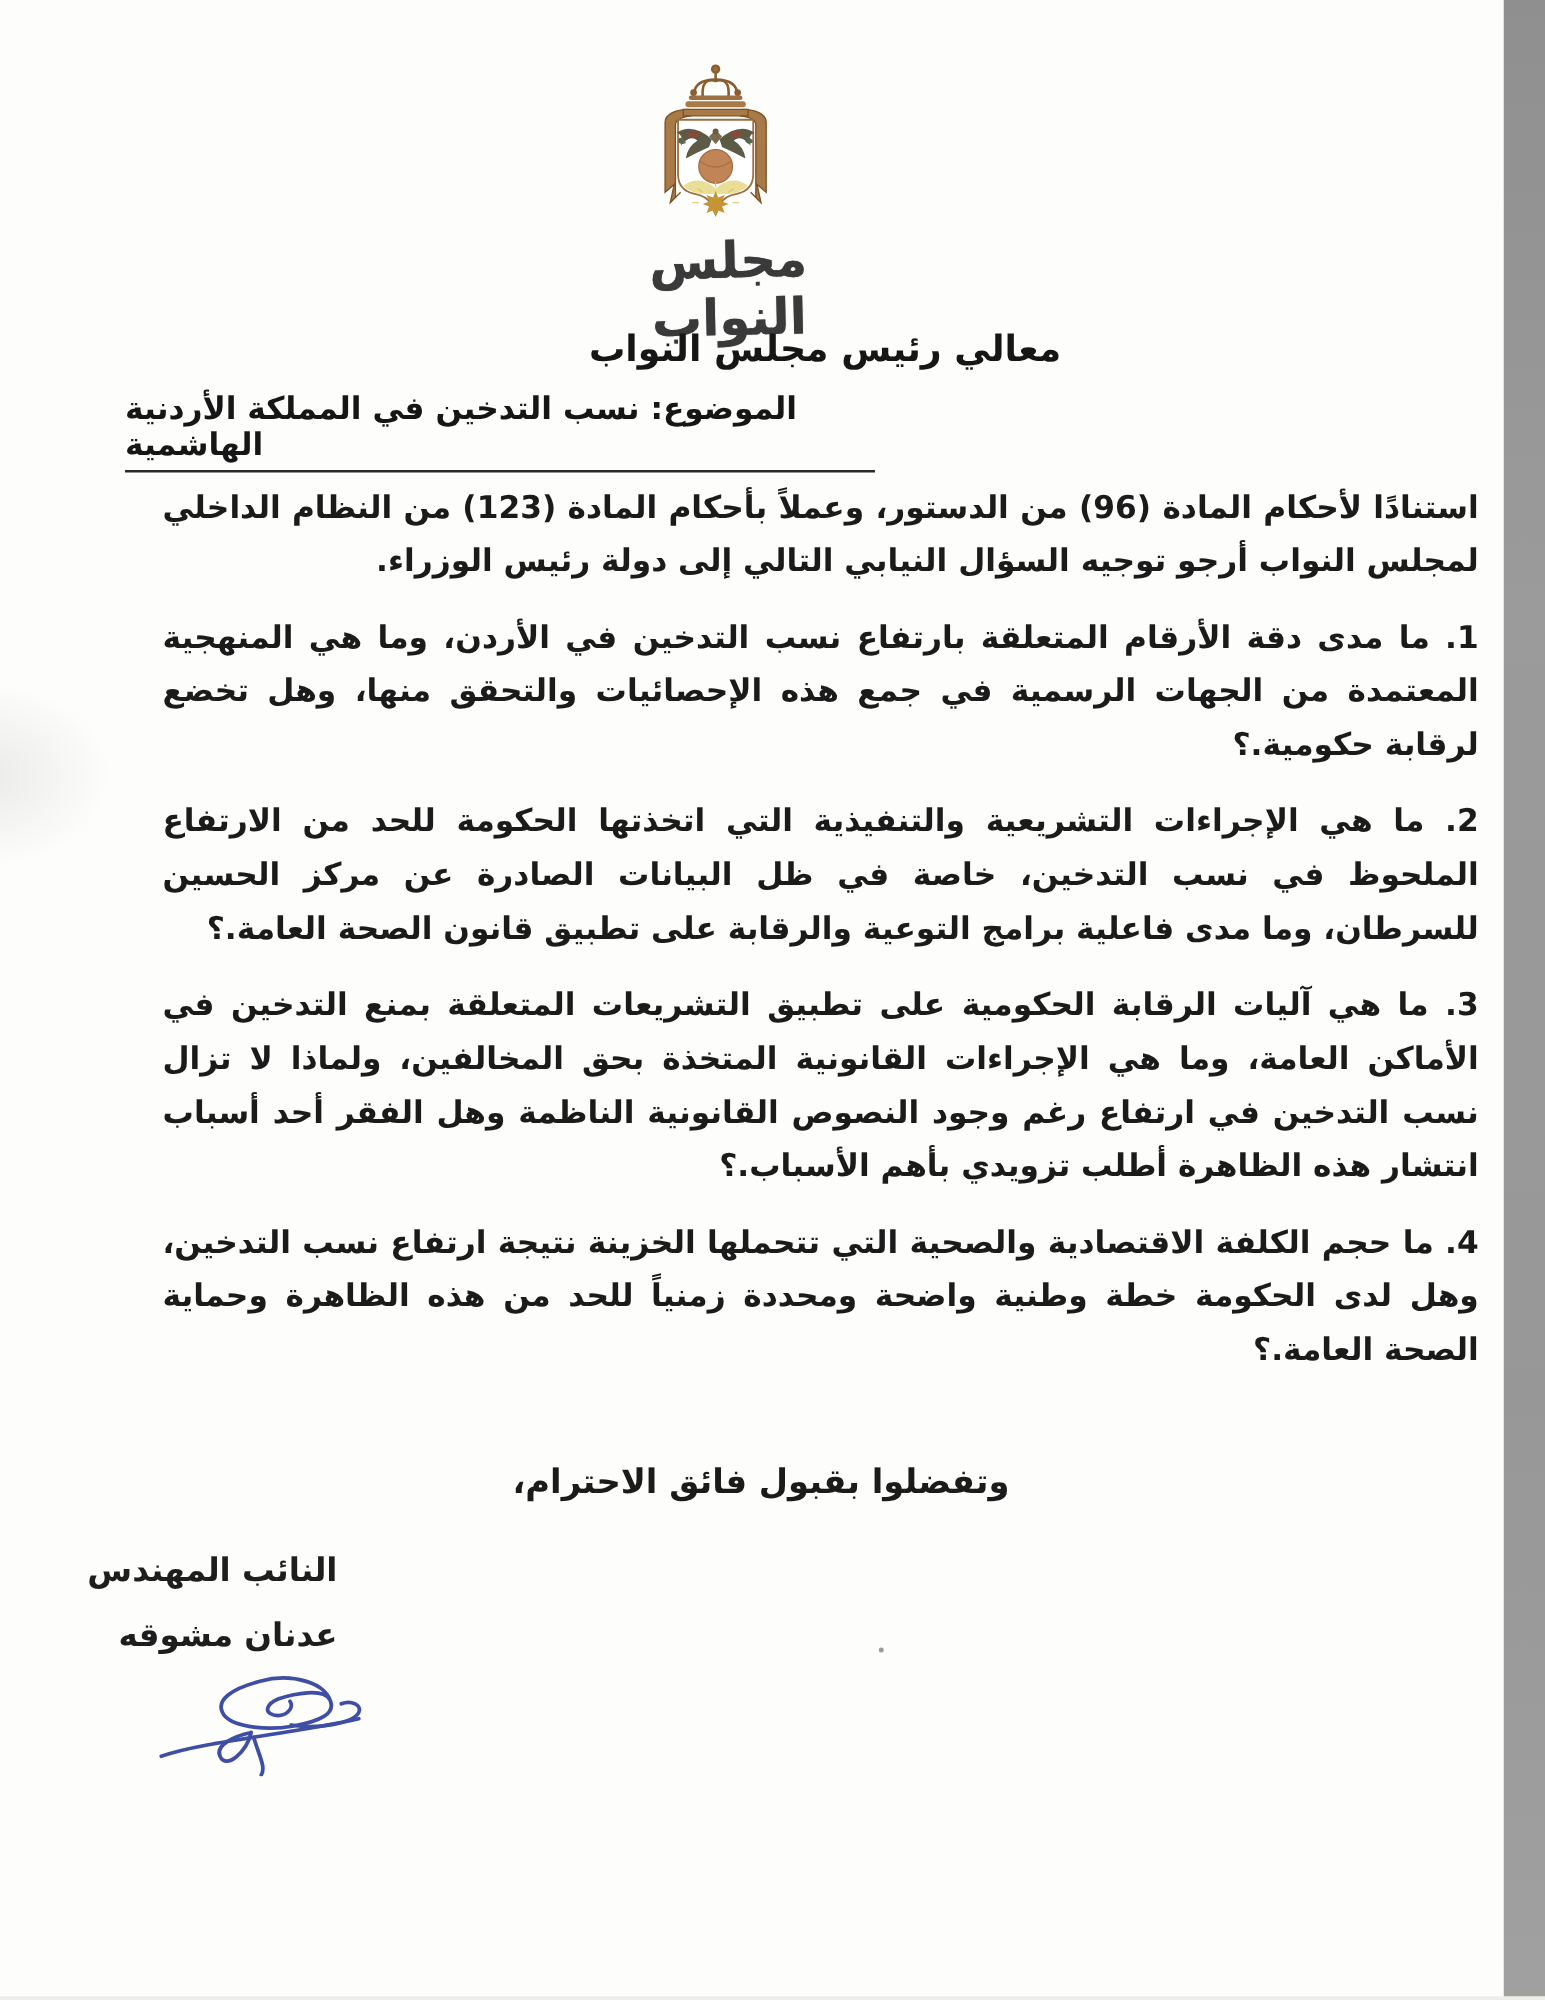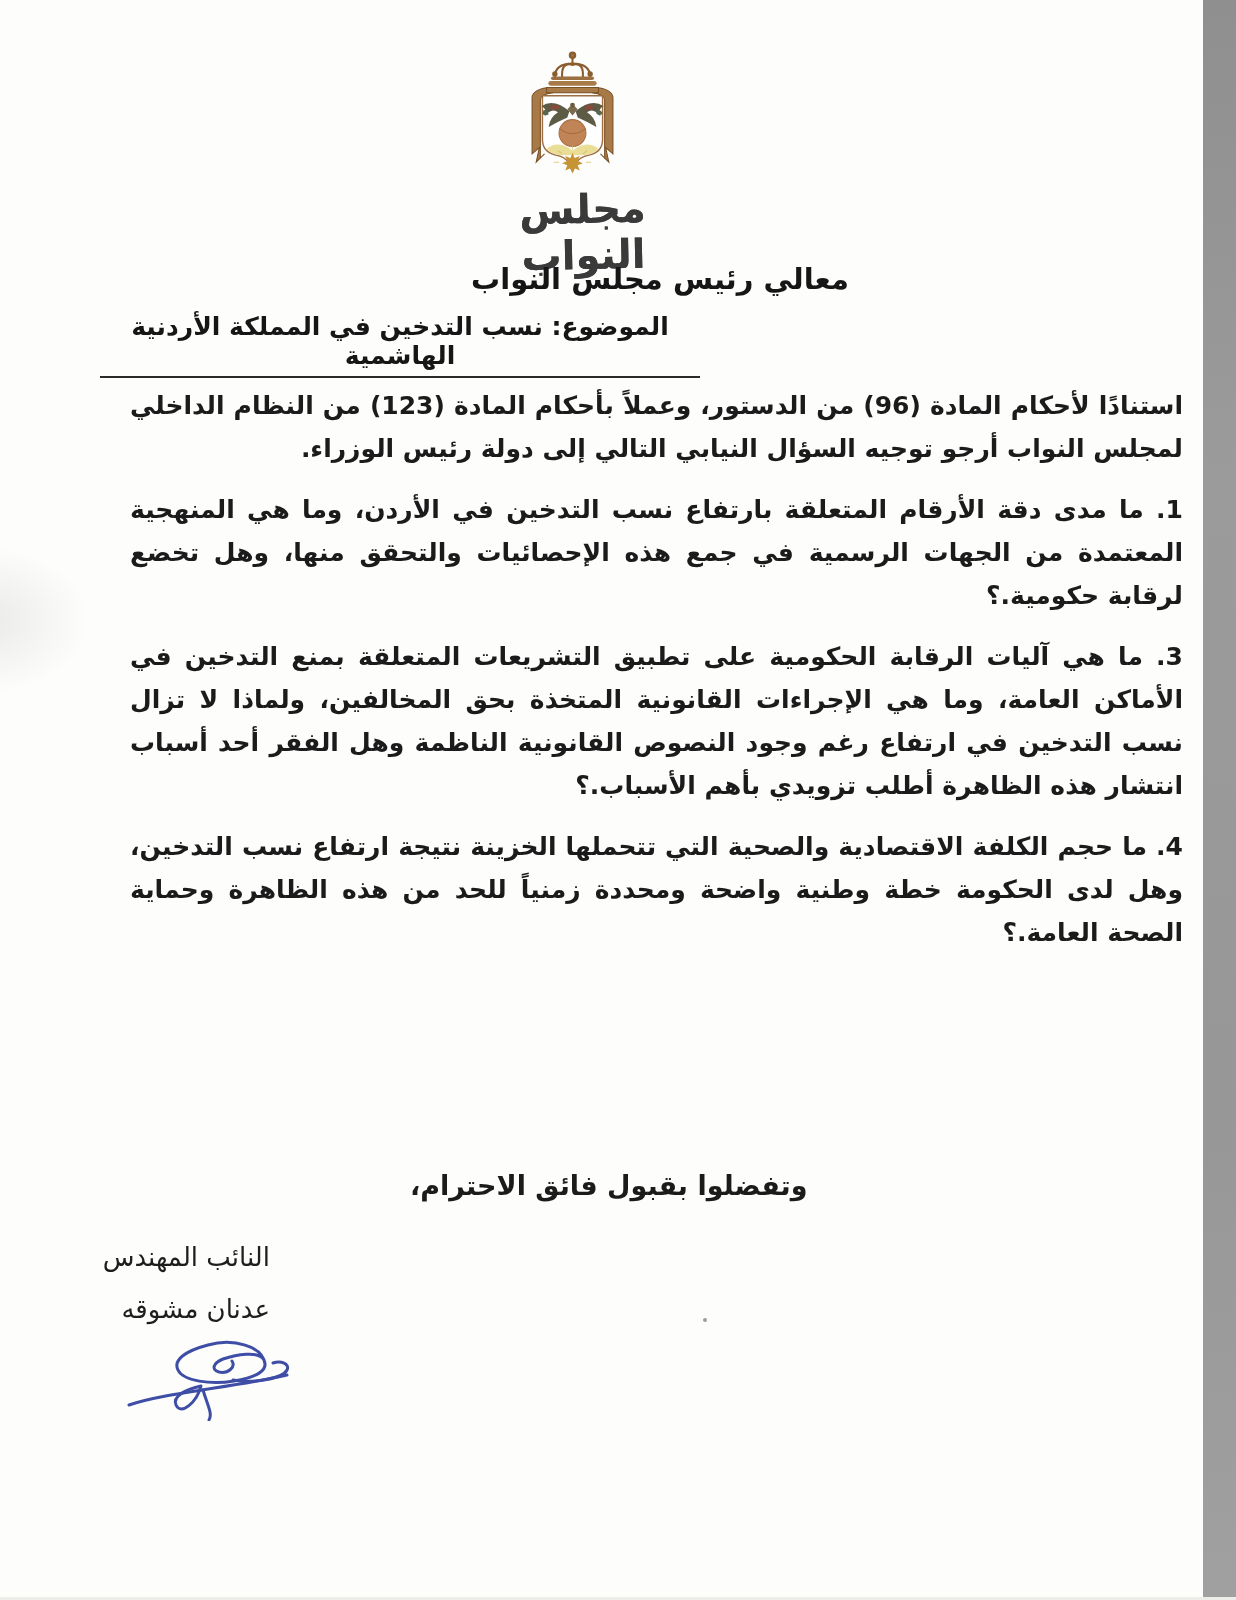--- a/index.html
+++ b/index.html
@@ -51,42 +51,42 @@
   .date-label{display:inline-block;margin-left:38px;}
   .ltr{direction:ltr;unicode-bidi:isolate;}
 
   .letter-title{
     position:absolute;left:420px;top:262px;width:480px;
     direction:rtl;text-align:center;
     font-size:29px;font-weight:700;color:#161616;
   }
   .subject{
     position:absolute;left:100px;top:312px;width:600px;
-    direction:rtl;text-align:center;
+    direction:rtl;text-align:left;
     font-size:25px;font-weight:700;color:#161616;
     border-bottom:2px solid #2a2a2a;padding-bottom:6px;
   }
 
   .body-text{
     position:absolute;left:130px;right:53px;top:384px;
     direction:rtl;text-align:justify;text-justify:inter-word;
     font-size:25px;font-weight:700;line-height:43px;color:#1b1b1b;
   }
   .body-text p{margin:0 0 18px 0;}
 
   .closing{
     position:absolute;left:410px;top:1170px;width:400px;
     direction:rtl;text-align:left;
     font-size:27px;font-weight:700;color:#1b1b1b;
   }
 
   .signer{
     position:absolute;left:60px;top:1242px;width:210px;
     direction:rtl;text-align:right;
-    font-size:26px;font-weight:400;color:#1e1e1e;
+    font-size:26px;font-weight:700;color:#1e1e1e;
   }
   .signer .signer-name{margin-top:22px;}
 
   .signature-svg{position:absolute;left:115px;top:1326px;width:210px;height:95px;}
 </style>
 </head>
 <body>
 
 <div class="page">
 
@@ -143,20 +143,21 @@
   <div class="org-calligraphy">مجلس النواب</div>
 
 
   <div class="letter-title">معالي رئيس مجلس النواب</div>
 
   <div class="subject">الموضوع: نسب التدخين في المملكة الأردنية الهاشمية</div>
 
   <div class="body-text">
     <p>استنادًا لأحكام المادة (96) من الدستور، وعملاً بأحكام المادة (123) من النظام الداخلي لمجلس النواب أرجو توجيه السؤال النيابي التالي إلى دولة رئيس الوزراء.</p>
     <p>1. ما مدى دقة الأرقام المتعلقة بارتفاع نسب التدخين في الأردن، وما هي المنهجية المعتمدة من الجهات الرسمية في جمع هذه الإحصائيات والتحقق منها، وهل تخضع لرقابة حكومية.؟</p>
+    <p>2. ما هي الإجراءات التشريعية والتنفيذية التي اتخذتها الحكومة للحد من الارتفاع الملحوظ في نسب التدخين، خاصة في ظل البيانات الصادرة عن مركز الحسين للسرطان، وما مدى فاعلية برامج التوعية والرقابة على تطبيق قانون الصحة العامة.؟</p>
     <p>3. ما هي آليات الرقابة الحكومية على تطبيق التشريعات المتعلقة بمنع التدخين في الأماكن العامة، وما هي الإجراءات القانونية المتخذة بحق المخالفين، ولماذا لا تزال نسب التدخين في ارتفاع رغم وجود النصوص القانونية الناظمة وهل الفقر أحد أسباب انتشار هذه الظاهرة أطلب تزويدي بأهم الأسباب.؟</p>
     <p>4. ما حجم الكلفة الاقتصادية والصحية التي تتحملها الخزينة نتيجة ارتفاع نسب التدخين، وهل لدى الحكومة خطة وطنية واضحة ومحددة زمنياً للحد من هذه الظاهرة وحماية الصحة العامة.؟</p>
   </div>
 
   <div class="closing">وتفضلوا بقبول فائق الاحترام،</div>
 
   <div class="signer">
     <div>النائب المهندس</div>
     <div class="signer-name">عدنان مشوقه</div>
   </div>

